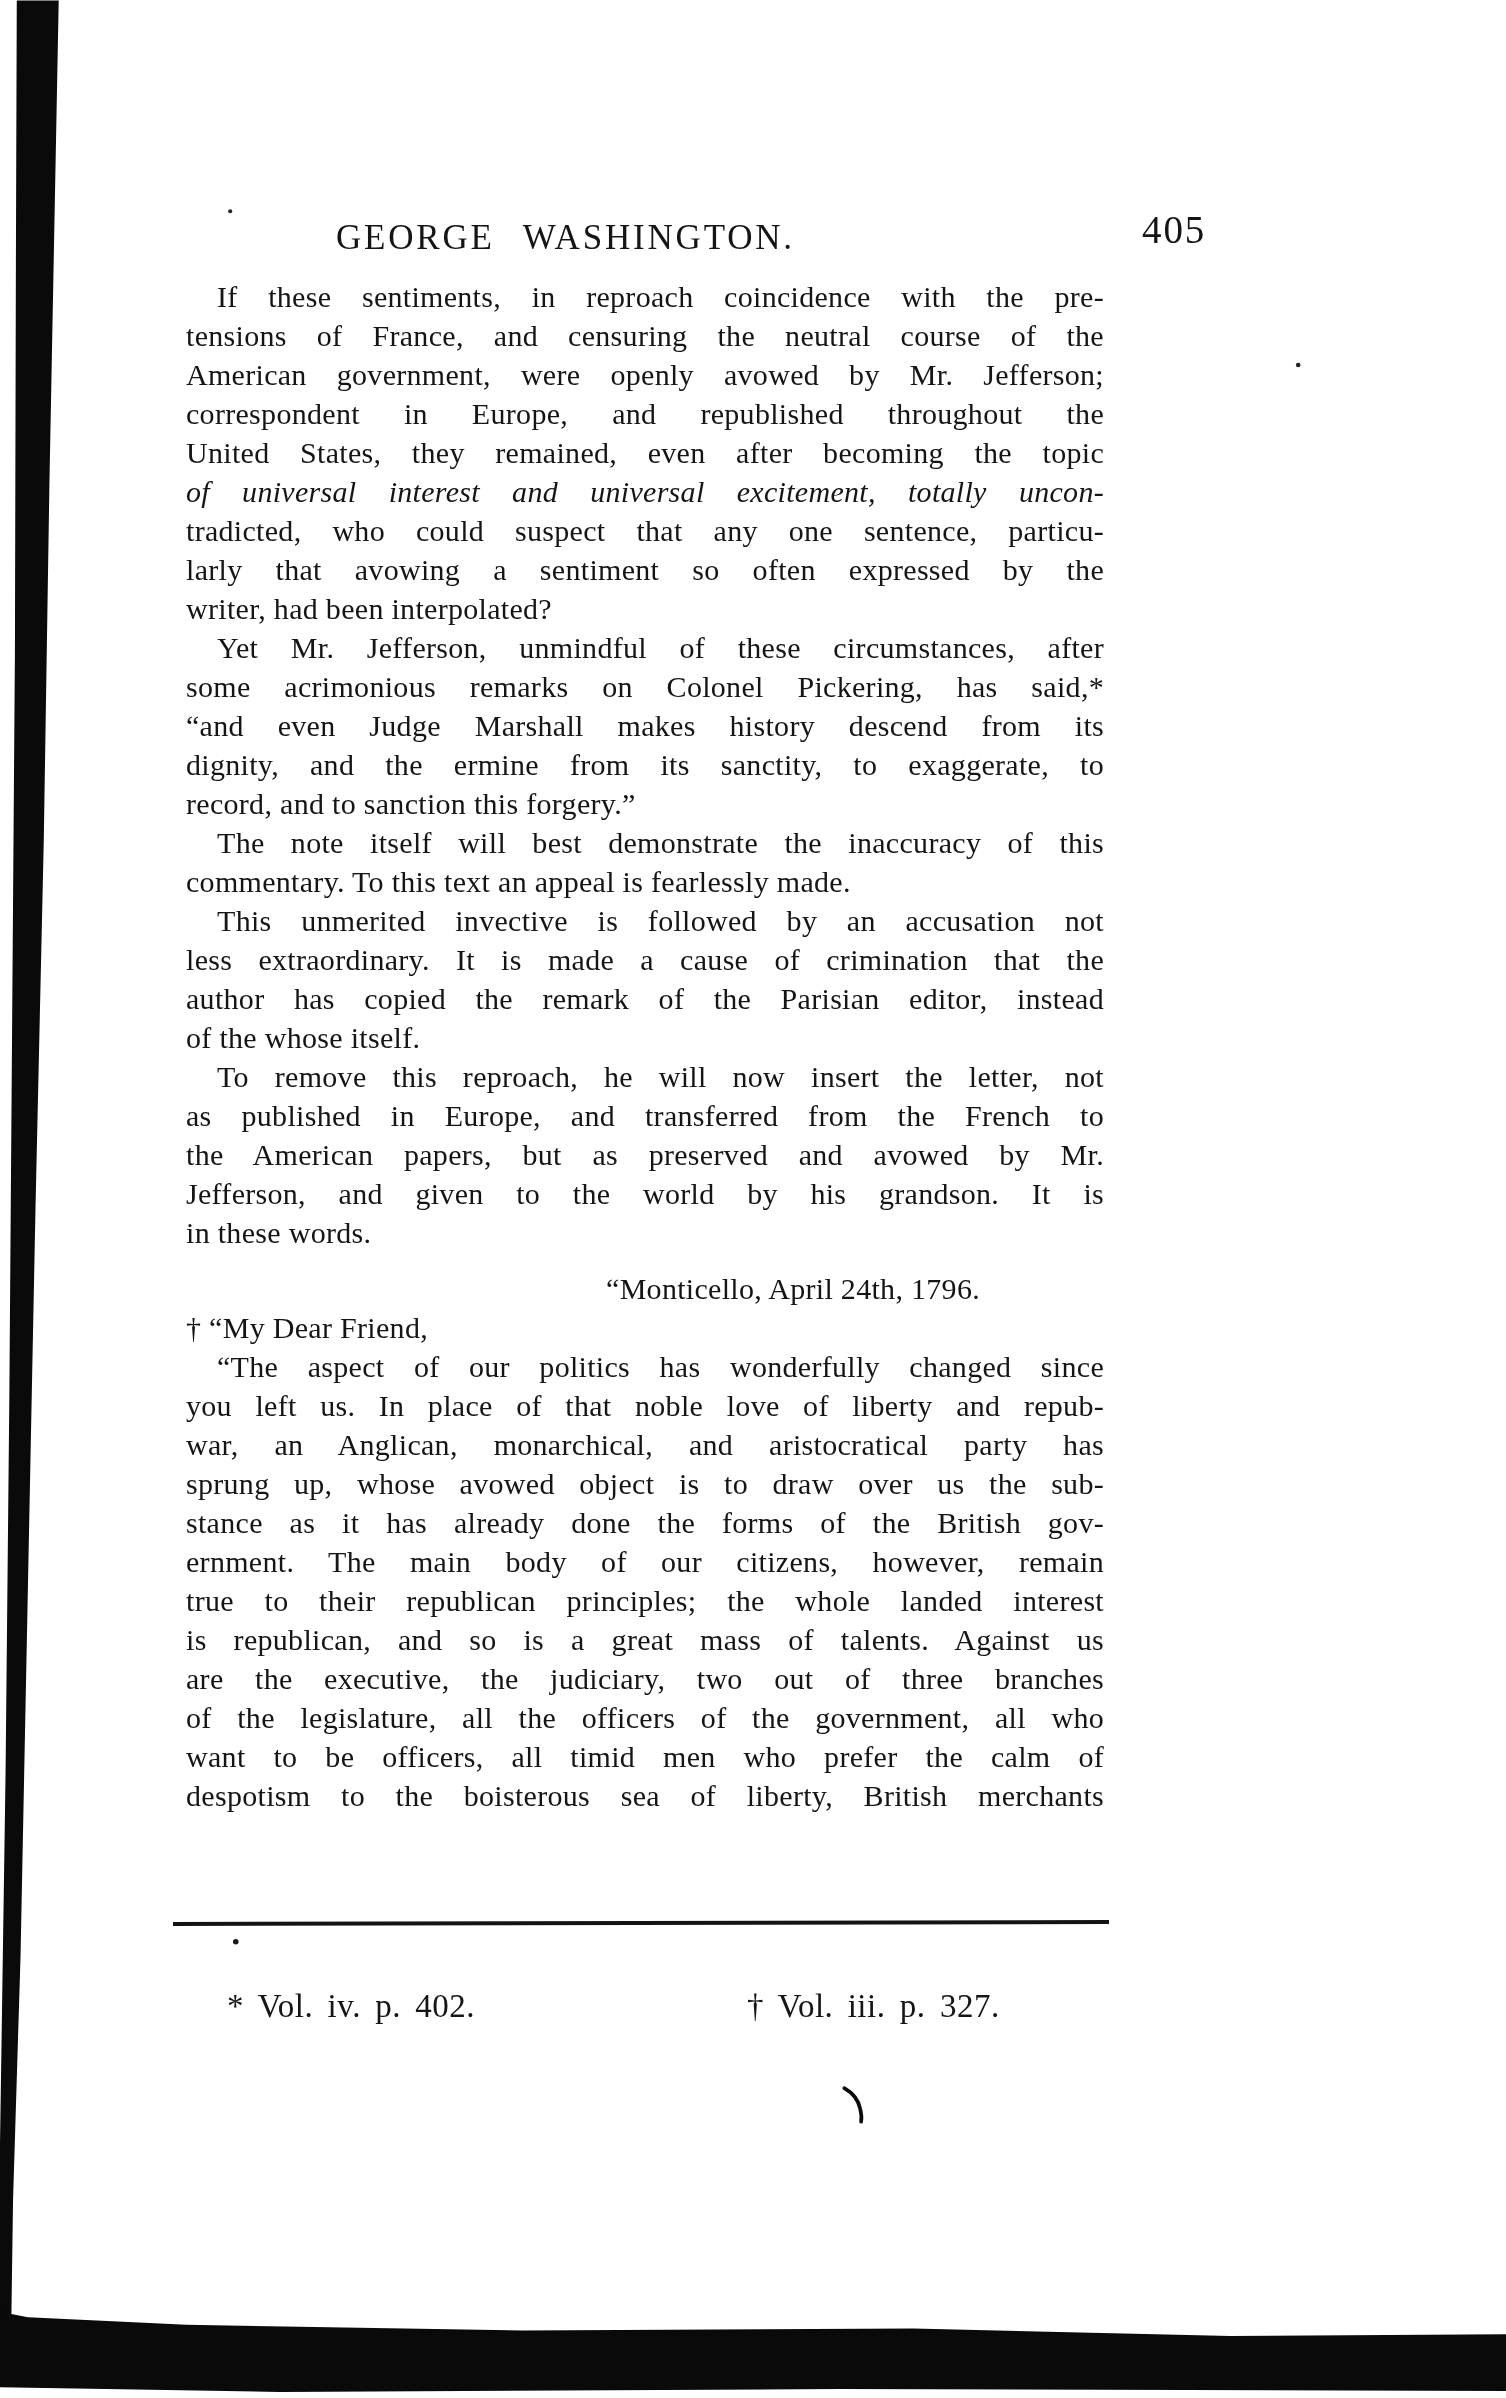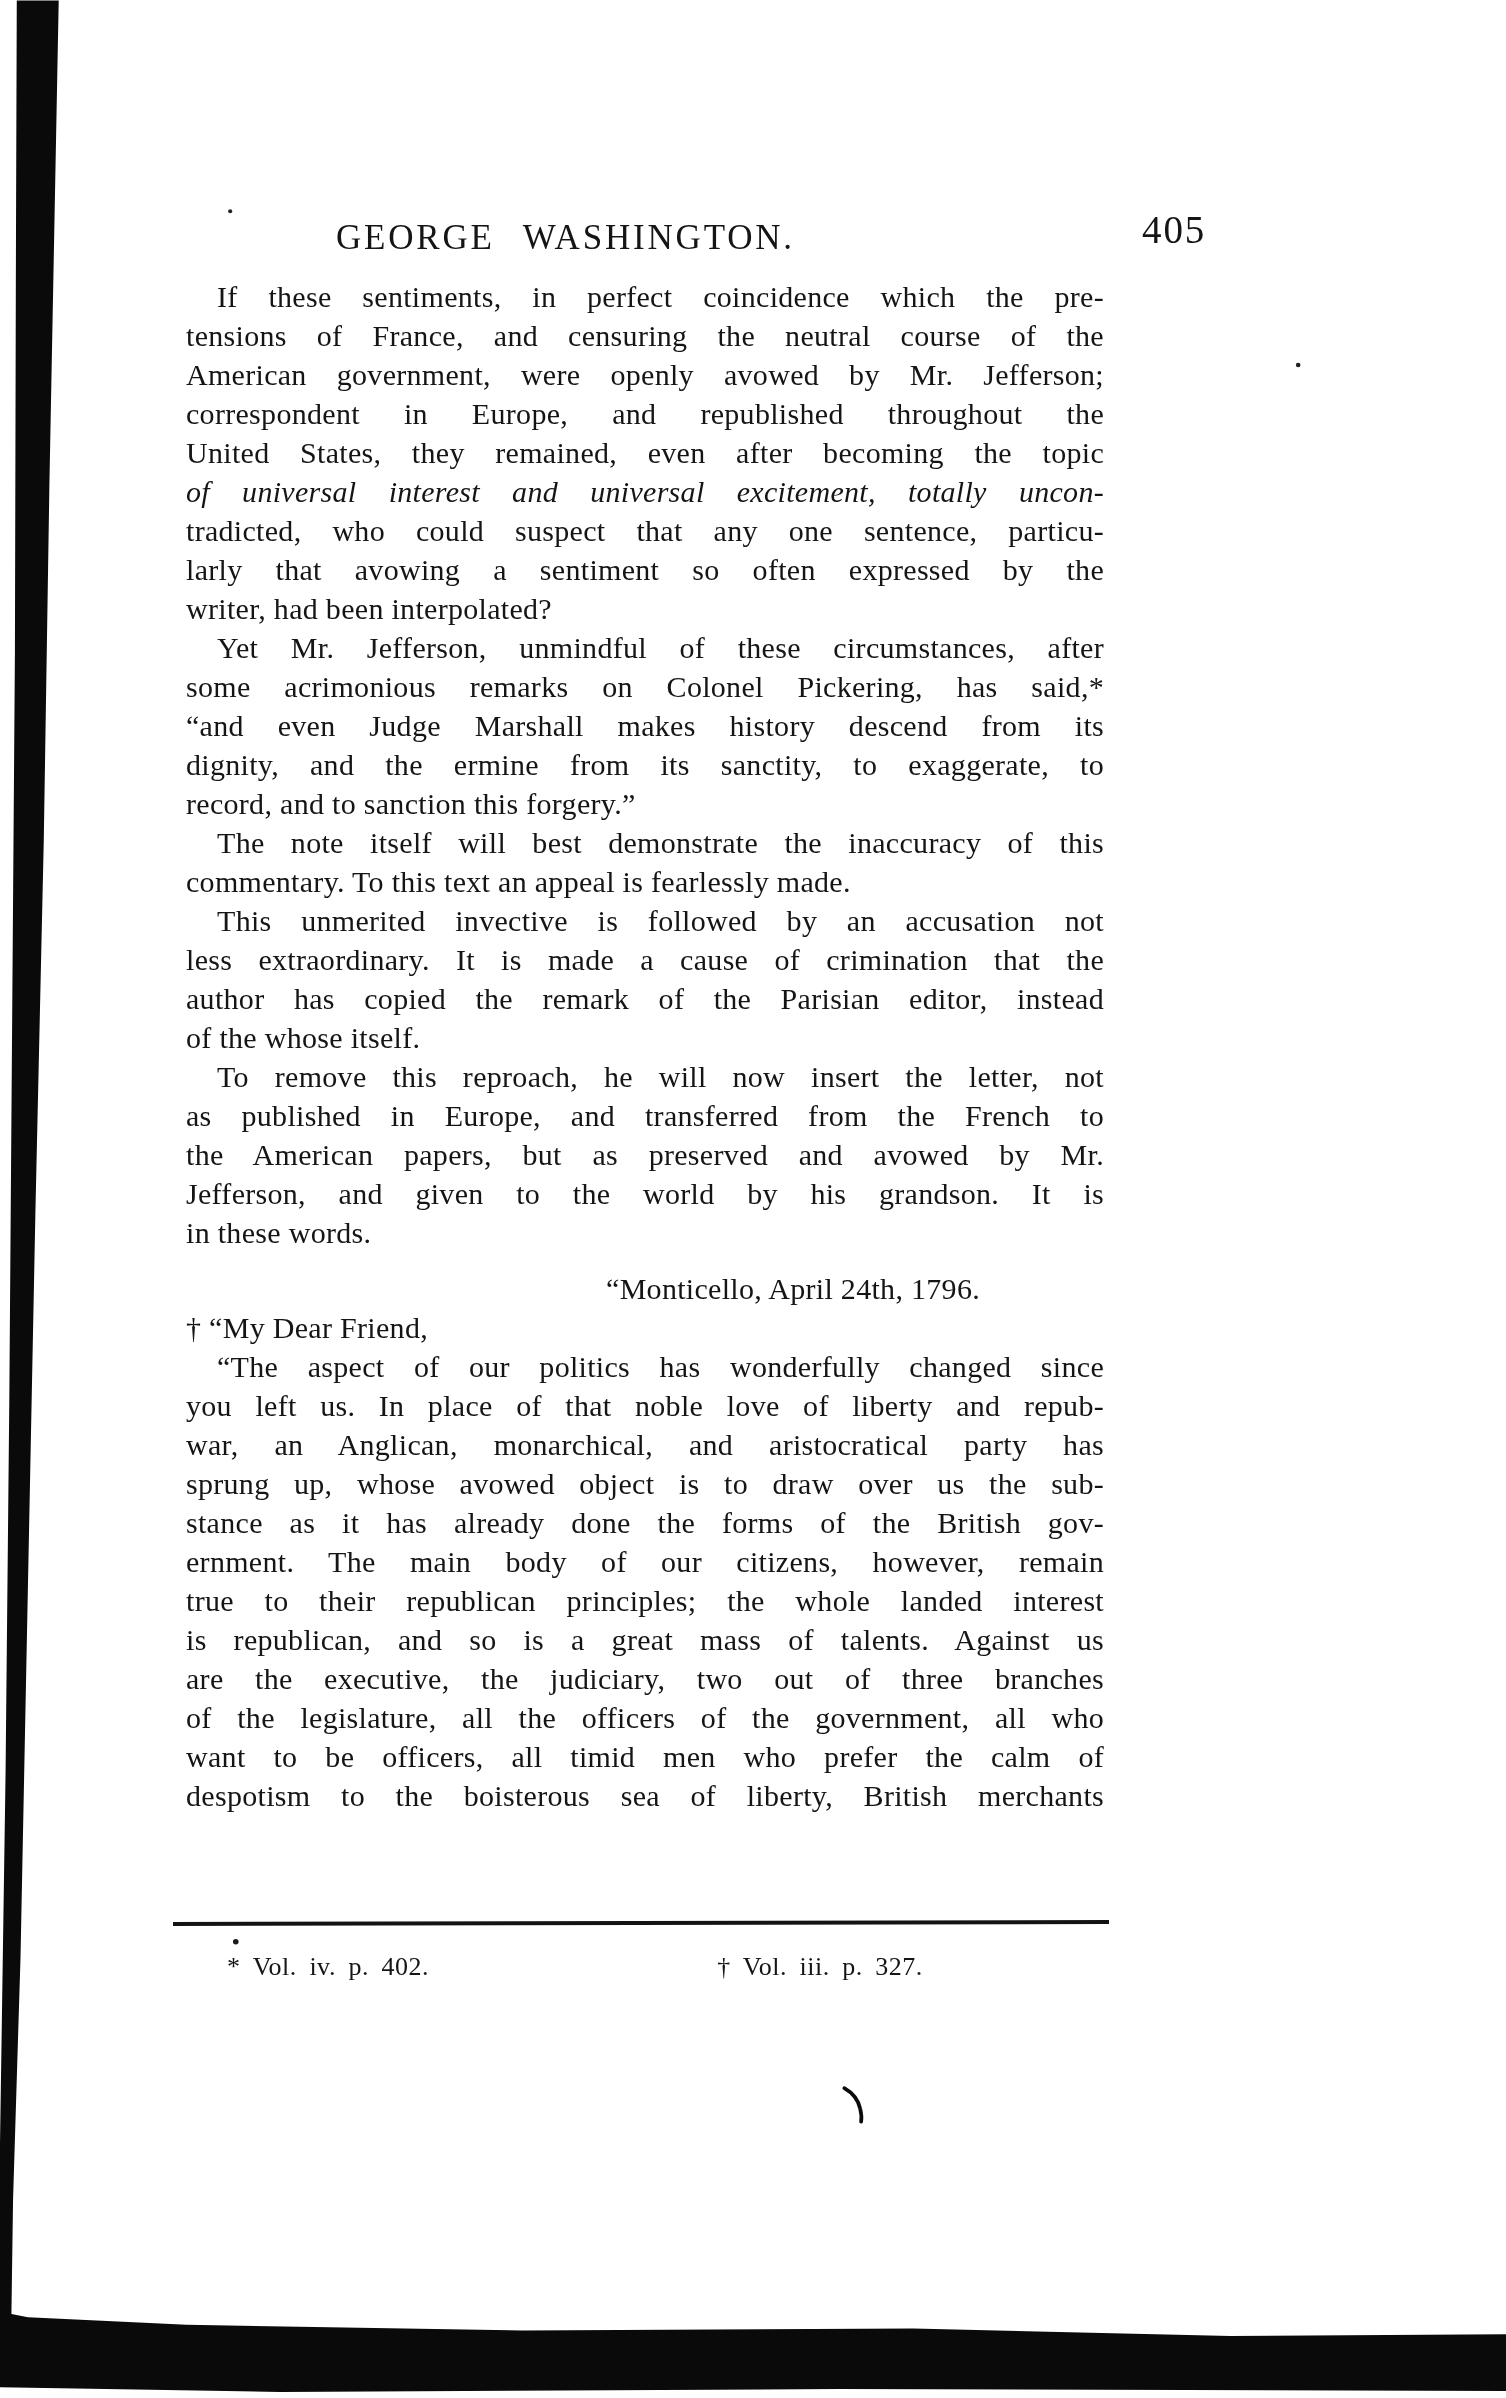--- a/index.html
+++ b/index.html
@@ -56,28 +56,27 @@
   }
   .footnote-rule {
     position: absolute;
     left: 173px; top: 1921px;
     width: 936px; height: 3.7px;
     background: #131313;
     transform: rotate(-0.12deg);
   }
   .footnotes {
     position: absolute;
-    left: 186px; top: 1948px;
+    left: 186px; top: 1988px;
     width: 918px;
-    font-size: 26px;
+    font-size: 33px;
     line-height: 37px;
     display: flex;
     letter-spacing: 0.5px;
     word-spacing: 5.6px;
-    gap: 16px;
   }
   .fn-left { margin-left: 41px; }
   .fn-right { margin-left: 272px; }
   .artifacts {
     position: absolute;
     left: 0; top: 0;
     pointer-events: none;
   }
 </style>
 </head>
@@ -92,21 +91,21 @@
   <circle cx="253" cy="2083" r="3" fill="#1a1a1a"></circle>
 </svg>
 
 <div class="page-header-title">GEORGE WASHINGTON.</div>
 
 <div class="page-number">405</div>
 
 <div class="body-text">
   <div>
       <div class="para">
-        <div class="line indent">If these sentiments, in perfect coincidence which the pre-</div>
+        <div class="line indent">If these sentiments, in reproach coincidence with the pre-</div>
         <div class="line">tensions of France, and censuring the neutral course of the</div>
         <div class="line">American government, were openly avowed by Mr. Jefferson;</div>
         <div class="line">correspondent in Europe, and republished throughout the</div>
         <div class="line">United States, they remained, even after becoming the topic</div>
         <div class="line italic">of universal interest and universal excitement, totally uncon-</div>
         <div class="line">tradicted, who could suspect that any one sentence, particu-</div>
         <div class="line">larly that avowing a sentiment so often expressed by the</div>
         <div class="line end">writer, had been interpolated?</div>
       </div>
       <div class="para">

